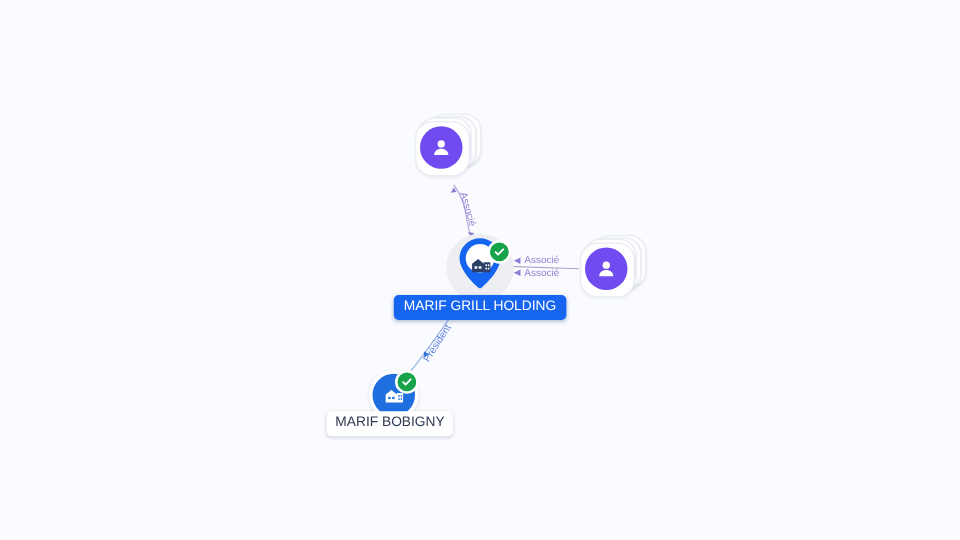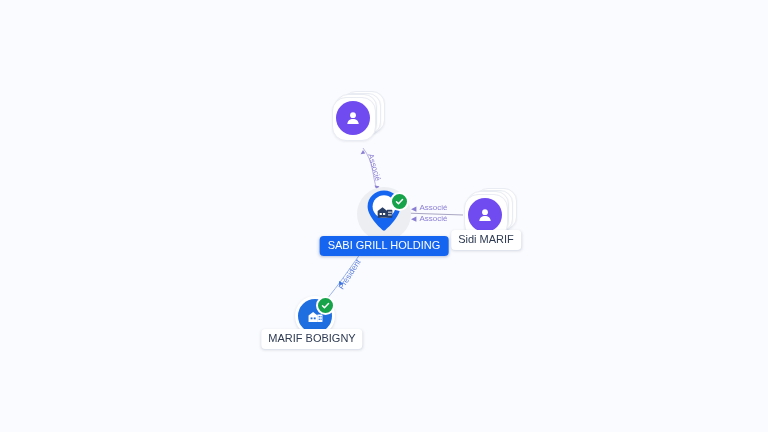--- a/index.html
+++ b/index.html
@@ -197,21 +197,20 @@
       <div class="stack-card c1"></div>
       <div class="stack-card c0"></div>
       <div class="avatar-circle">
         <svg width="20" height="20" viewBox="0 0 24 24">
           <circle cx="12" cy="8.6" r="3.5" fill="#ffffff"></circle>
           <path d="M5.2 19.2c0-3.7 3.1-6 6.8-6s6.8 2.3 6.8 6z" fill="#ffffff"></path>
         </svg>
       </div>
     </div>
   </div>
-  <div class="node-label" style="left:486px; top:230px;">Sidi MARIF</div>
 
   <div class="node" style="left:384px; top:212px;">
     <div class="pin-halo"></div>
     <div class="pin-shape">
       <svg width="44" height="44" viewBox="0 0 44 44">
         <path d="M22 2.5c-9.1 0-16.4 7.2-16.4 16.1 0 9.6 11.4 20.4 15.2 23.6 0.7 0.6 1.7 0.6 2.4 0 3.8-3.2 15.2-14 15.2-23.6C38.4 9.7 31.1 2.5 22 2.5z" fill="#1565f0"></path>
         <circle cx="22" cy="18.6" r="11.4" fill="#ffffff"></circle>
       </svg>
     </div>
     <div class="pin-inner-icon" style="left:-11px; top:-12px;">
@@ -225,21 +224,21 @@
         <rect x="16" y="14.6" width="1.6" height="1.7" fill="#ffffff"></rect>
         <rect x="18.4" y="14.6" width="1.4" height="1.7" fill="#ffffff"></rect>
       </svg>
     </div>
     <div class="badge-check" style="left:6px; top:-20px;">
       <svg width="9" height="9" viewBox="0 0 12 12">
         <path d="M2 6.3 L4.6 8.9 L10 3.3" fill="none" stroke="#ffffff" stroke-width="2" stroke-linecap="round" stroke-linejoin="round"></path>
       </svg>
     </div>
   </div>
-  <div class="node-label primary" style="left:384px; top:236px;">SABI GRILL HOLDING</div>
+  <div class="node-label primary" style="left:384px; top:236px;">MARIF GRILL HOLDING</div>
 
   <div class="node" style="left:312px; top:313px;">
     <div class="circle-node">
       <svg width="19" height="19" viewBox="0 0 24 24">
         <path d="M3.2 10.8 L9 6.2 L14.6 10.8 L14.6 19 L3.2 19 Z" fill="#ffffff"></path>
         <rect x="14.2" y="9.4" width="6.6" height="9.6" rx="0.7" fill="#ffffff"></rect>
         <rect x="5.8" y="13.2" width="2.4" height="2.3" fill="#1f6fe0"></rect>
         <rect x="9.8" y="13.2" width="2.4" height="2.3" fill="#1f6fe0"></rect>
         <rect x="16" y="11.5" width="1.5" height="1.6" fill="#1f6fe0"></rect>
         <rect x="18.4" y="11.5" width="1.3" height="1.6" fill="#1f6fe0"></rect>

